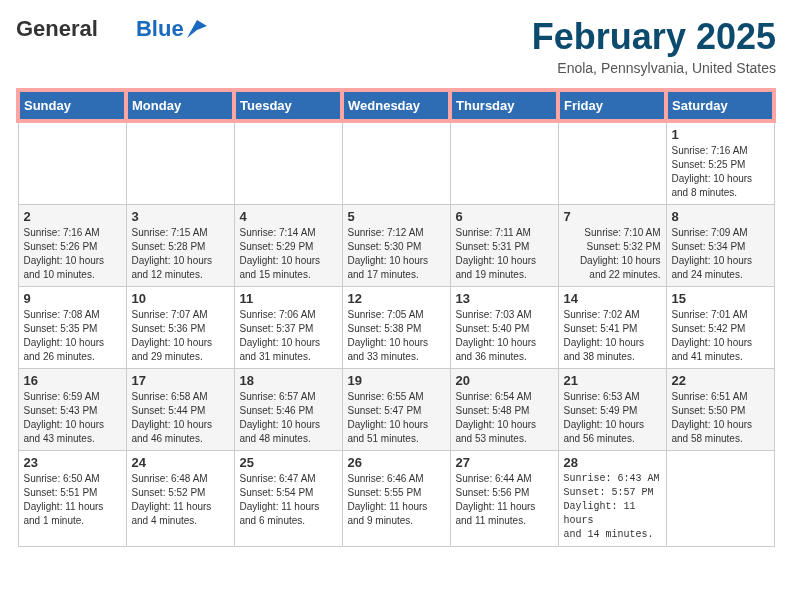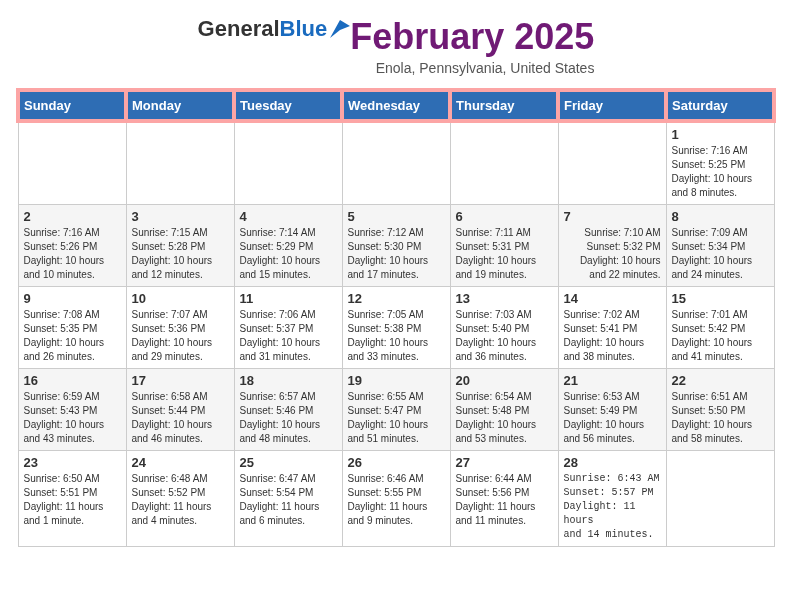--- a/index.html
+++ b/index.html
@@ -5,43 +5,43 @@
     * { box-sizing: border-box; margin: 0; padding: 0; }
     body {
       font-family: Arial, sans-serif;
       background: #fff;
       width: 792px;
       min-height: 612px;
       padding: 16px;
     }
     .header {
       display: flex;
-      justify-content: center;
+      justify-content: space-between;
       align-items: flex-start;
       margin-bottom: 12px;
     }
     .logo {
       display: flex;
       flex-direction: column;
       align-items: flex-start;
     }
     .logo-text {
       display: flex;
       align-items: center;
       font-size: 22px;
       font-weight: bold;
       color: #333;
     }
     .logo-general { color: #333; }
-    .logo-blue { color: #1a6bbf; }
+    .logo-blue { color: #1a6bbf; padding-left: 38px; }
     .title-block { text-align: right; }
     .month-title {
       font-size: 36px;
       font-weight: bold;
-      color: #701a75;
+      color: #0c4a6e;
     }
     .location {
       font-size: 14px;
       color: #555;
       margin-top: 2px;
     }
     .calendar {
       width: 100%;
       border-collapse: collapse;
       border: 1px solid #ccc;

